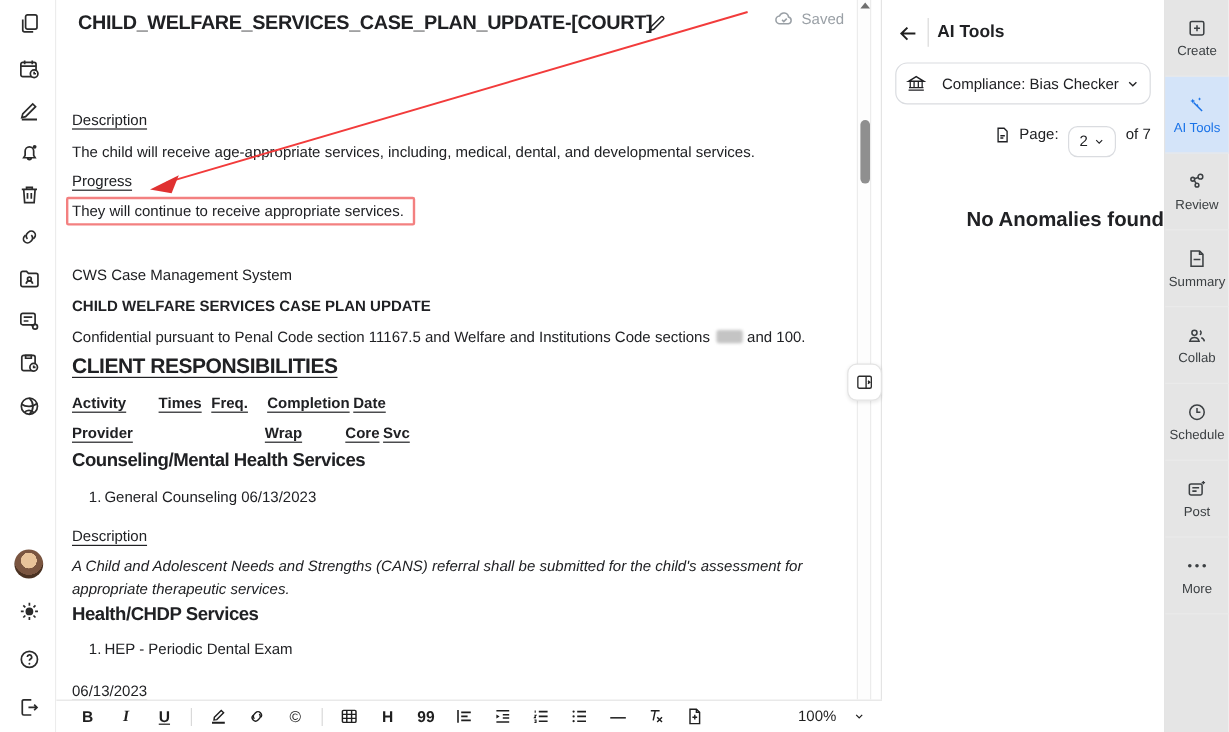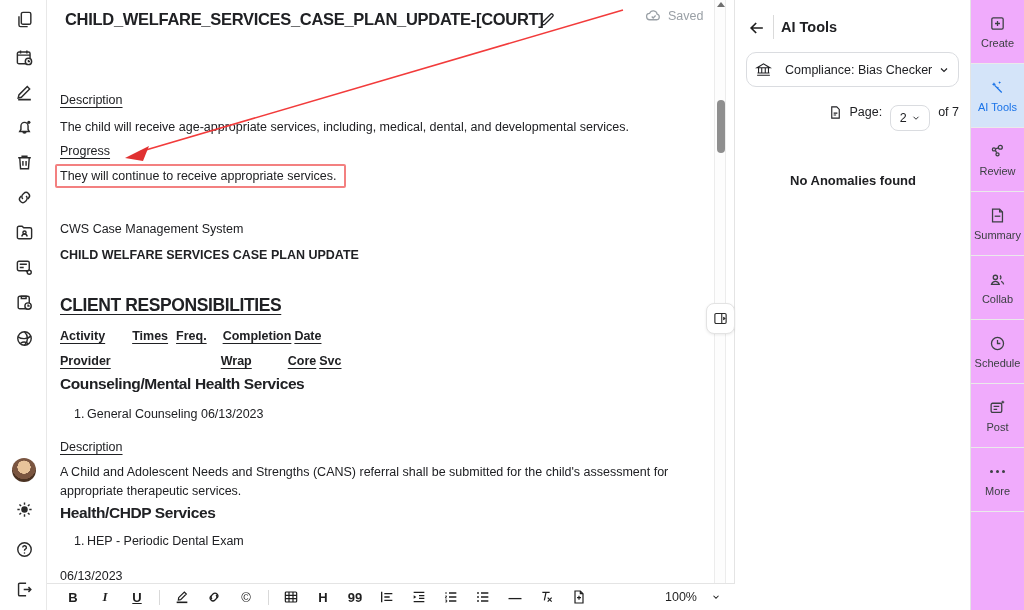--- a/index.html
+++ b/index.html
@@ -21,21 +21,21 @@
   .saved-chip { position:absolute; left:598px; top:7px; display:flex; align-items:center; gap:6px; color:#9aa0a6; font-size:12.5px; }
   .saved-chip svg { width:17px; height:17px; }
 
   .doc-content { position:absolute; left:0; top:0; width:100%; height:583px; overflow:hidden; font-size:12.5px; }
   .ln { position:absolute; left:13px; white-space:nowrap; line-height:16px; }
   .u { text-decoration:underline; text-underline-offset:2.5px; }
   .b { font-weight:bold; }
   .h1 { font-size:17.5px; font-weight:bold; letter-spacing:-0.4px; }
   .h2 { font-size:15.5px; font-weight:bold; letter-spacing:-0.4px; }
   .redact { display:inline-block; width:22px; height:11px; background:#c4c4c4; border-radius:2px; filter:blur(1.5px); vertical-align:-1px; margin:0 4px 0 5px; }
-  .wrap2 { white-space:normal; width:648px; line-height:19px; }
+  .wrap2 { white-space:normal; width:648px; line-height:19px;font-style:italic; }
   .li-num { display:inline-block; width:13px; margin-left:14px; }
 
   
   .red-box { position:absolute; left:8px; top:164px; width:291px; height:24px; border:2px solid #f38080; border-radius:2px; }
   .red-box span { position:absolute; left:3px; top:3px; font-size:12.5px; white-space:nowrap; }
   .anno-svg { position:absolute; left:0; top:0; width:688px; height:583px; pointer-events:none; }
 
   
   .doc-scroll { position:absolute; right:8px; top:0; width:12px; height:583px; border-left:1px solid #ececec; border-right:1px solid #ececec; background:#fdfdfd; }
   .doc-scroll .arrow-up { position:absolute; top:2px; left:2px; width:0; height:0; border-left:4px solid transparent; border-right:4px solid transparent; border-bottom:5px solid #707070; }
@@ -61,24 +61,24 @@
   .head-div { position:absolute; left:37px; top:15px; width:1px; height:24px; background:#dadada; }
   .ai-title { position:absolute; left:45px; top:19px; font-size:14.5px; font-weight:bold; }
   .tool-select { position:absolute; left:10px; top:52px; width:213px; height:35px; border:1px solid #dadce0; border-radius:10px; display:flex; align-items:center; padding:0 8px; cursor:pointer; background:#fff; }
   .tool-select svg.bank { width:17px; height:17px; }
   .tool-select .lbl { font-size:12.5px; margin-left:13px; }
   .tool-select svg.chev { width:12px; height:12px; margin-left:auto; }
   .page-row { position:absolute; right:11px; top:105px; display:flex; font-size:12.5px; }
   .page-row svg.pg { width:15px; height:15px; margin-right:6px; }
   .page-select { width:40px; height:26px; border:1px solid #dadce0; border-radius:8px; display:flex; align-items:center; justify-content:center; gap:4px; margin:0 8px; cursor:pointer; }
   .page-select svg { width:10px; height:10px; }
-  .ai-result { position:absolute; left:0; top:173px; width:100%; text-align:center; font-size:13px; font-weight:bold; }
-
-  
-  .right-rail { position:absolute; left:970px; top:0; width:54px; height:610px; background:#f0abfc; border-left:1px solid #e4e4e4; }
+  .ai-result { position:absolute; left:0; top:173px; width:100%; text-align:right; font-size:17px; font-weight:bold; }
+
+  
+  .right-rail { position:absolute; left:970px; top:0; width:54px; height:610px; background:#e5e5e5; border-left:1px solid #e4e4e4; }
   .rr-item { height:64px; border-bottom:1px solid #eaeaea; display:flex; flex-direction:column; align-items:center; justify-content:center; gap:5px; font-size:11px; color:#3c4043; cursor:pointer; }
   .rr-item svg { width:17px; height:17px; }
   .rr-item.active { background:#d4e4f9; color:#1a73e8; }
   .dots { display:flex; gap:3px; height:17px; align-items:center; }
   .dots i { width:3px; height:3px; border-radius:50%; background:#3c4043; }
 </style>
 </head>
 <body>
 
 <div class="left-rail">
@@ -191,20 +191,21 @@
     <div class="ln u" style="top:92px">Description</div>
     <div class="ln" style="top:119px">The child will receive age-appropriate services, including, medical, dental, and developmental services.</div>
     <div class="ln u" style="top:143px">Progress</div>
 
     <div class="red-box">
       <span>They will continue to receive appropriate services.</span>
     </div>
 
     <div class="ln" style="top:221px">CWS Case Management System</div>
     <div class="ln b" style="top:247px">CHILD WELFARE SERVICES CASE PLAN UPDATE</div>
+    <div class="ln" style="top:273px"><span>Confidential pursuant to Penal Code section 11167.5 and Welfare and Institutions Code sections</span><span class="redact"></span><span>and 100.</span></div>
     <div class="ln h1 u" style="top:297px">CLIENT RESPONSIBILITIES</div>
 
     <div class="ln b" style="top:328px">
       <span class="u">Activity</span><span style="display:inline-block;width:27px"></span><span class="u">Times</span><span style="display:inline-block;width:8px"></span><span class="u">Freq.</span><span style="display:inline-block;width:16px"></span><span class="u">Completion</span><span style="display:inline-block;width:3px"></span><span class="u">Date</span>
     </div>
     <div class="ln b" style="top:353px">
       <span class="u">Provider</span><span style="display:inline-block;width:110px"></span><span class="u">Wrap</span><span style="display:inline-block;width:36px"></span><span class="u">Core</span><span style="display:inline-block;width:3px"></span><span class="u">Svc</span>
     </div>
 
     <div class="ln h2" style="top:376px">Counseling/Mental Health Services</div>

